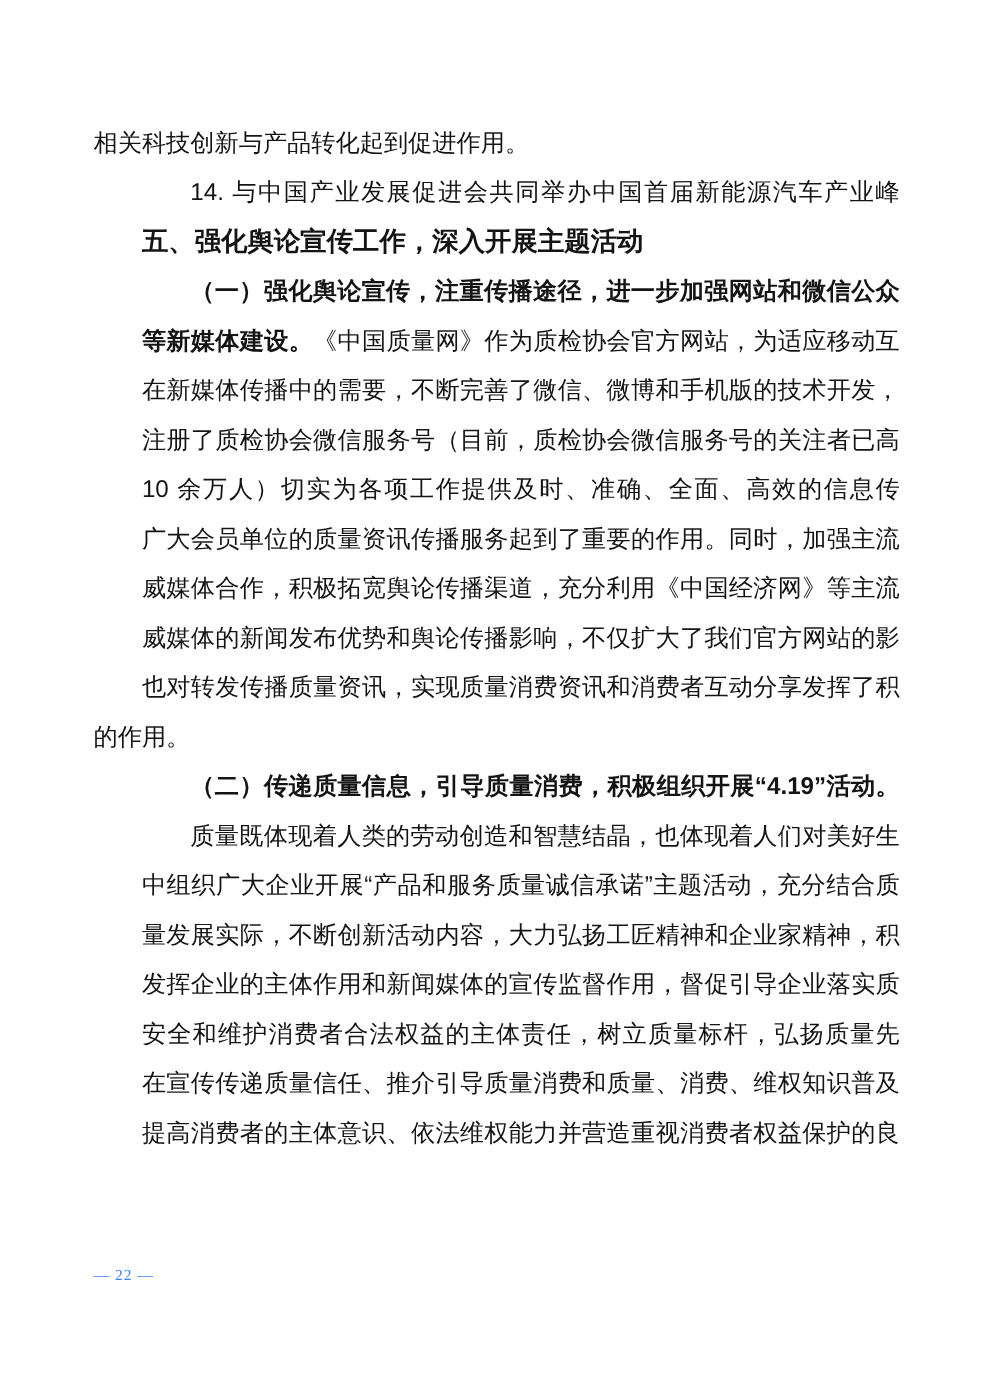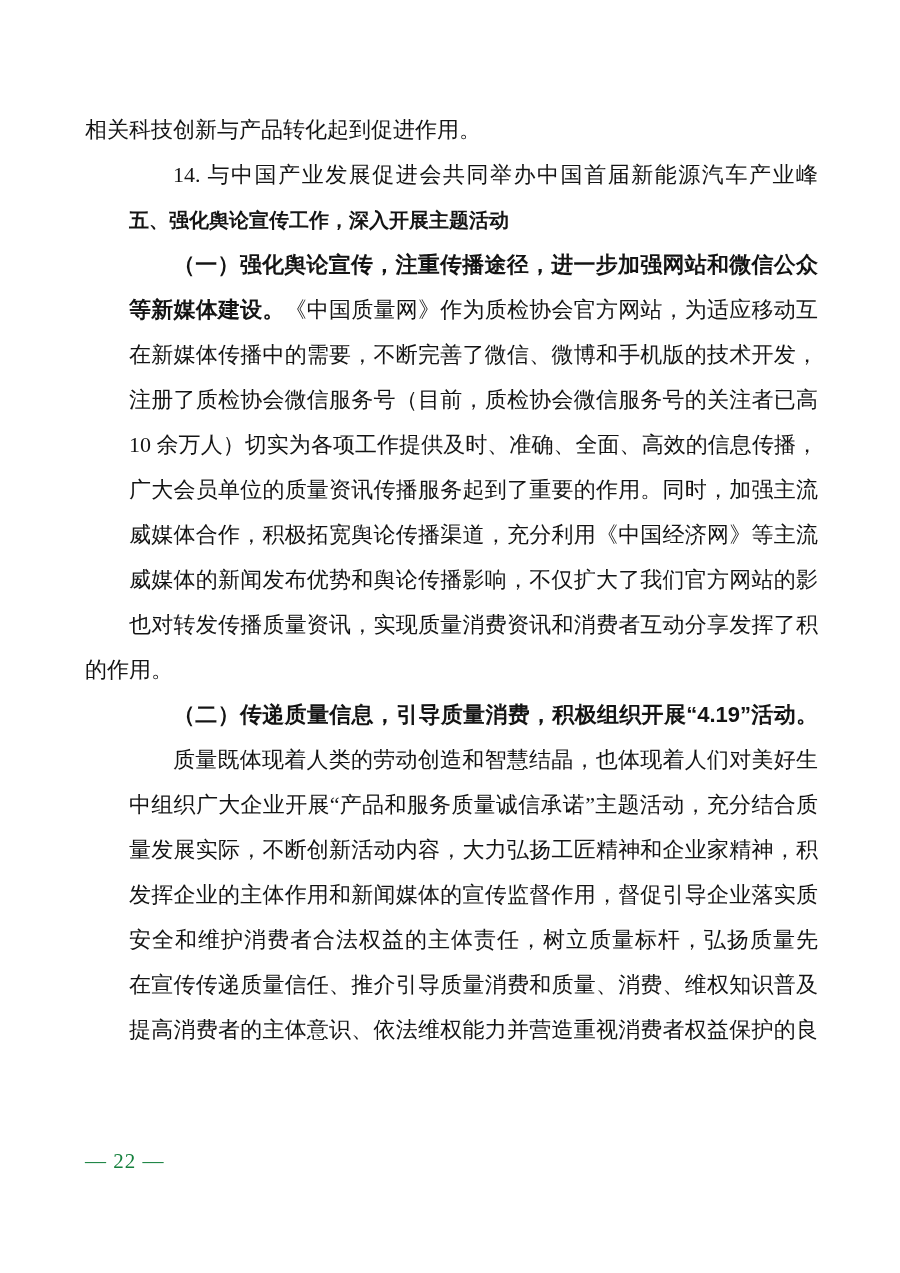--- a/index.html
+++ b/index.html
@@ -28,39 +28,39 @@
     white-space: normal;
     text-align: left;
   }
   .line.fill {
     text-align: justify;
     text-align-last: justify;
     margin-left: 44px;
   }
   .line.indent { text-indent: 2em; }
   .run-body {
-    font-family: Liberation Serif, serif;
+    font-family: Liberation Sans, sans-serif;
     font-weight: 400;
   }
   .run-h1 {
     font-family: Liberation Mono, monospace;
     font-weight: 700;
-    font-size: 20px;
+    font-size: 24px;
   }
   .run-h2 {
     font-family: Liberation Sans, sans-serif;
     font-weight: 700;
   }
   .page-number {
     position: absolute;
     left: 85px; top: 1146px;
-    font-size: 21px;
+    font-size: 14px;
     line-height: 30px;
     letter-spacing: 1px;
-    color: #15803d;
+    color: #3b82f6;
     font-family: "Liberation Serif", serif;
   }
 </style>
 </head>
 <body>
 
 <div class="page">
   <div class="text-block">
       <div class="line"><span class="run-body">相关科技创新与产品转化起到促进作用。</span></div>
       <div class="line indent fill"><span class="run-body">14. 与中国产业发展促进会共同举办中国首届新能源汽车产业峰会，</span></div>

